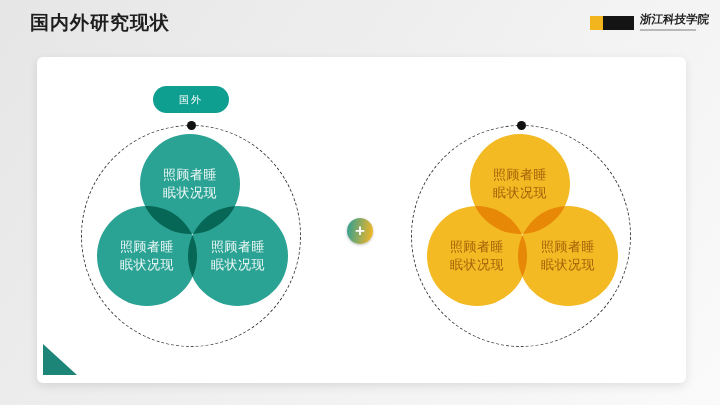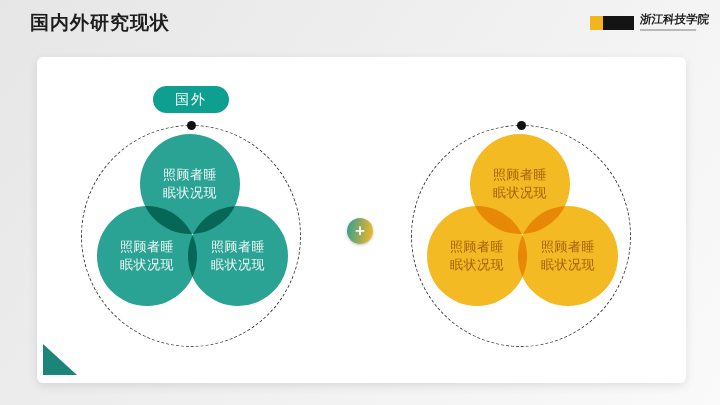--- a/index.html
+++ b/index.html
@@ -40,21 +40,21 @@
     position:absolute;inset:0;border:1.5px dashed #3d3d3d;border-radius:50%;
     box-sizing:border-box;
   }
   .ring-dot{
     position:absolute;left:106px;top:-4px;width:9px;height:9px;border-radius:50%;
     background:#111;
   }
   .badge{
     position:absolute;left:72px;top:-39px;width:76px;height:27px;border-radius:14px;
     display:flex;align-items:center;justify-content:center;
-    color:#ffffff;font-size:14px;letter-spacing:2px;
+    color:#ffffff;font-size:10px;letter-spacing:2px;
   }
   .cluster-abroad .badge{background:#0f9f90;}
   .cluster-domestic .badge{background:#f2b30c;}
   .circle{
     position:absolute;width:100px;height:100px;border-radius:50%;
     mix-blend-mode:multiply;
   }
   .c-top{left:59px;top:9px;}
   .c-bl{left:16px;top:81px;}
   .c-br{left:107px;top:81px;}

